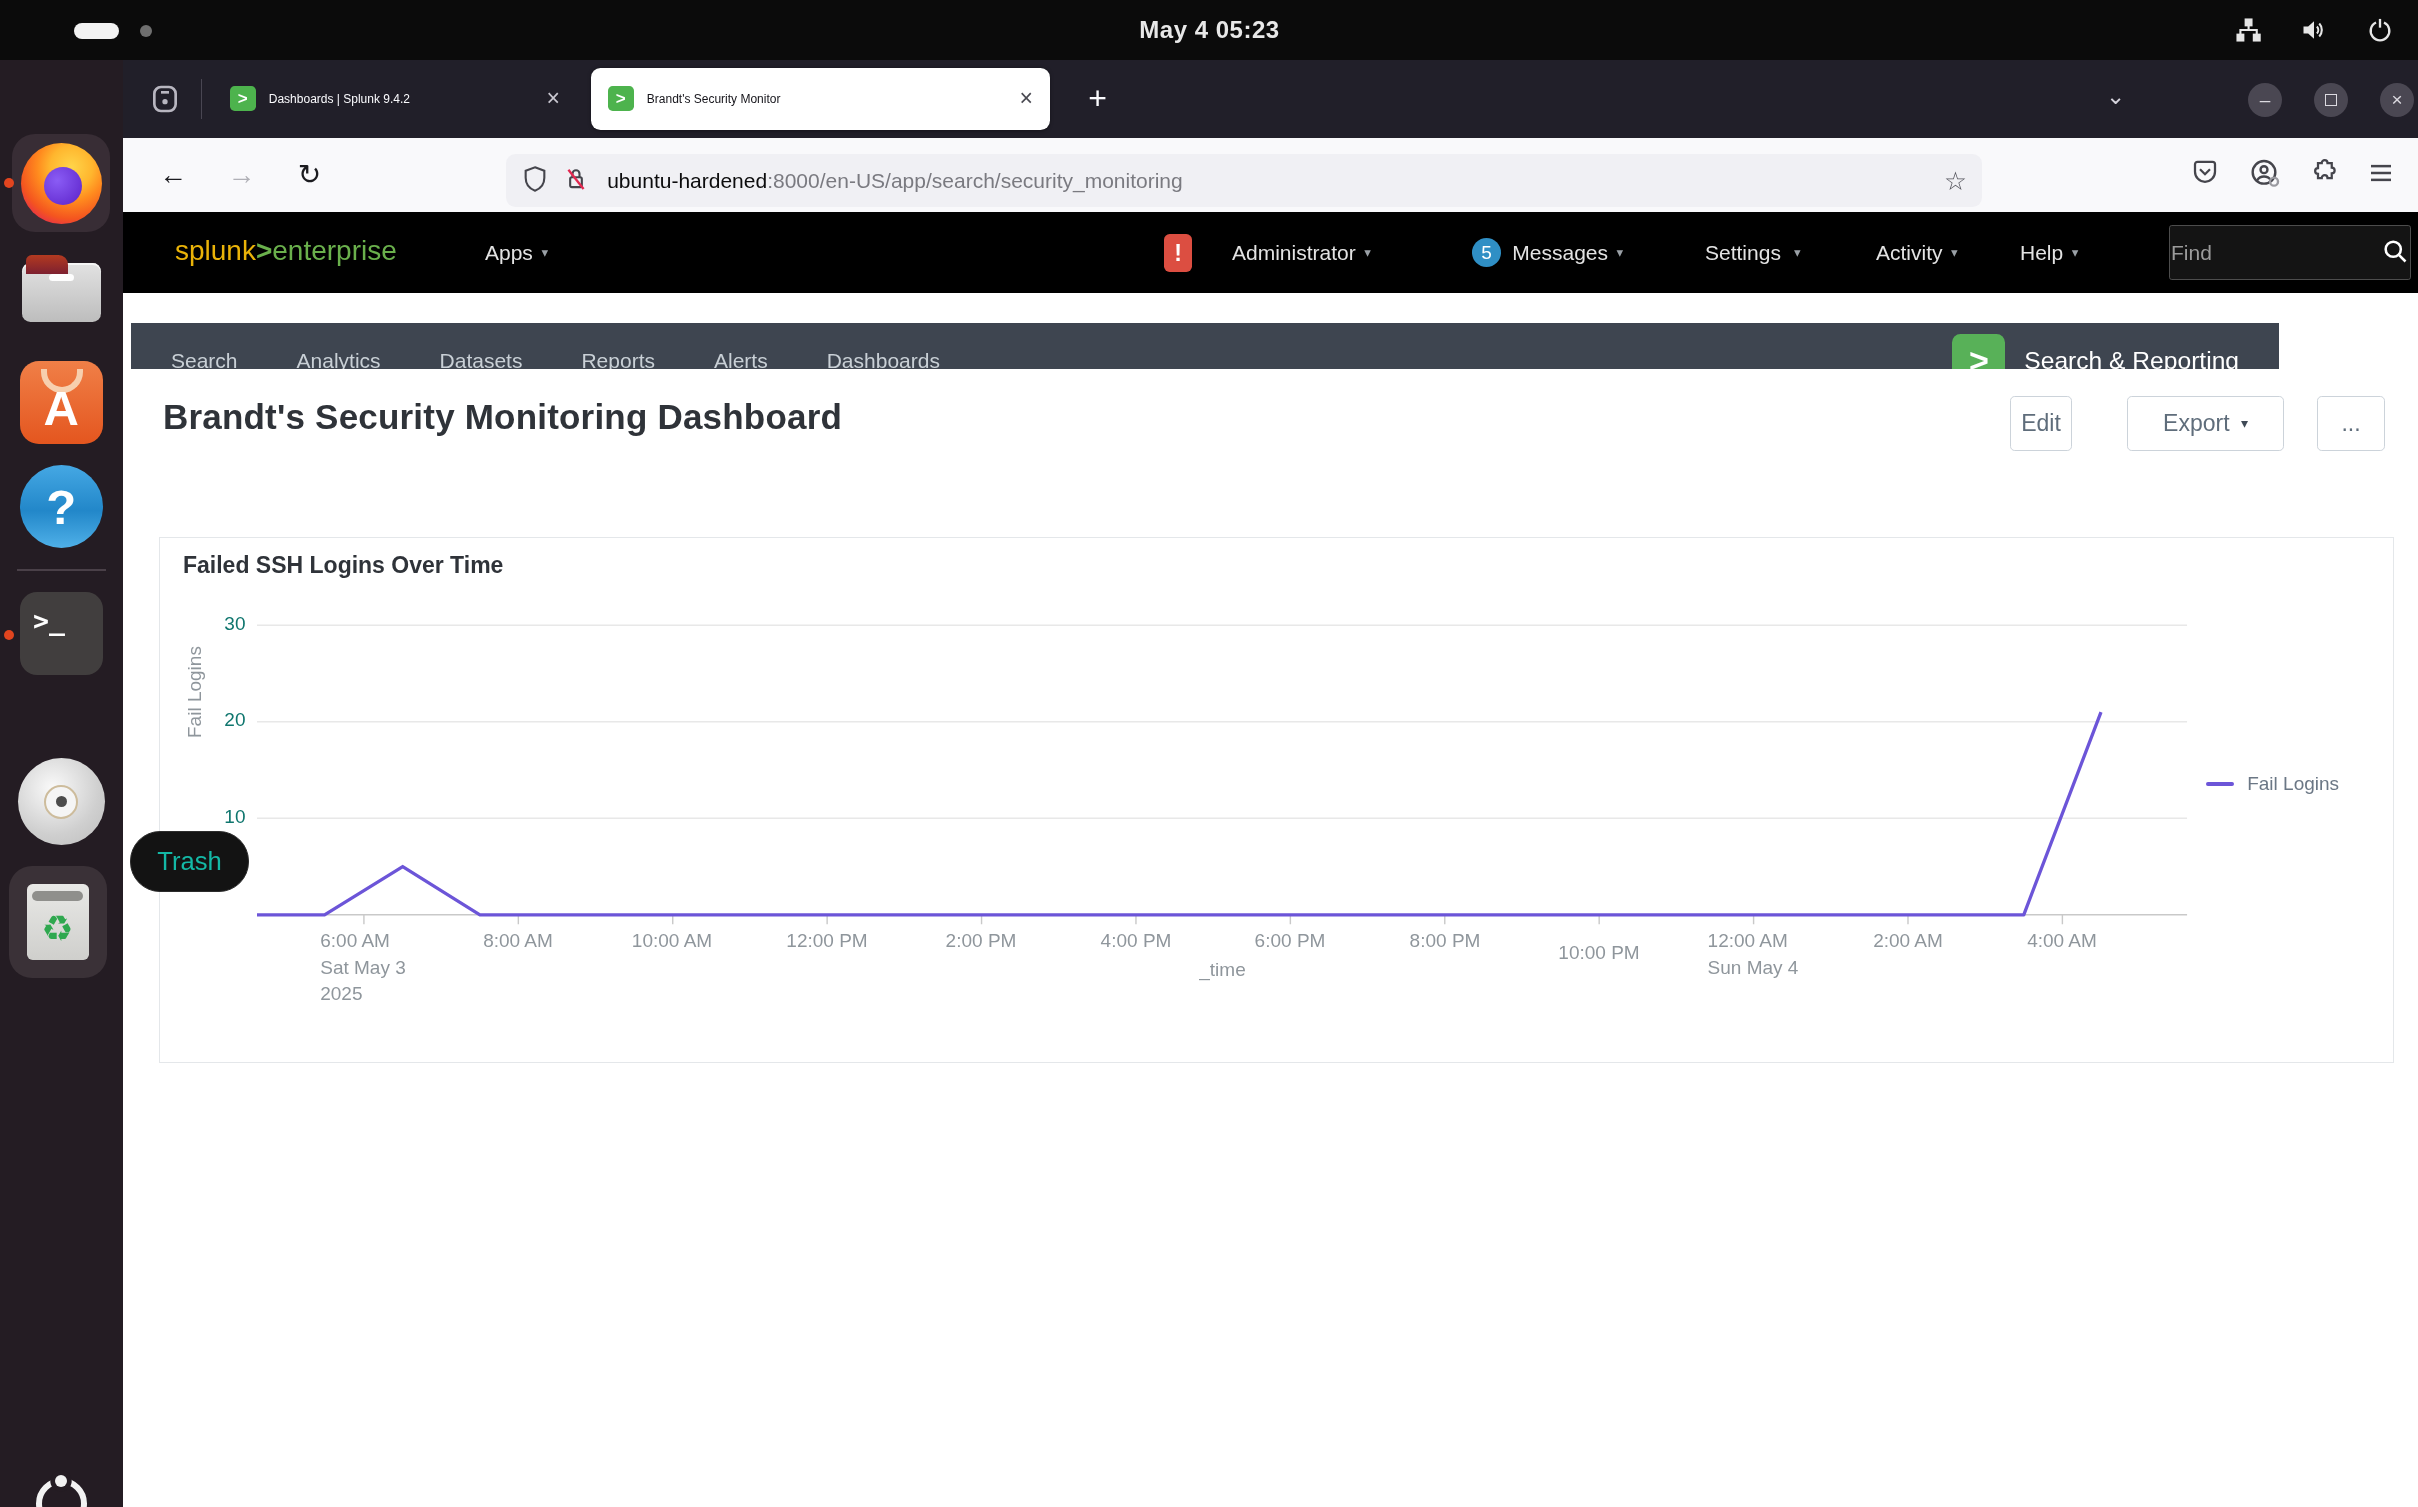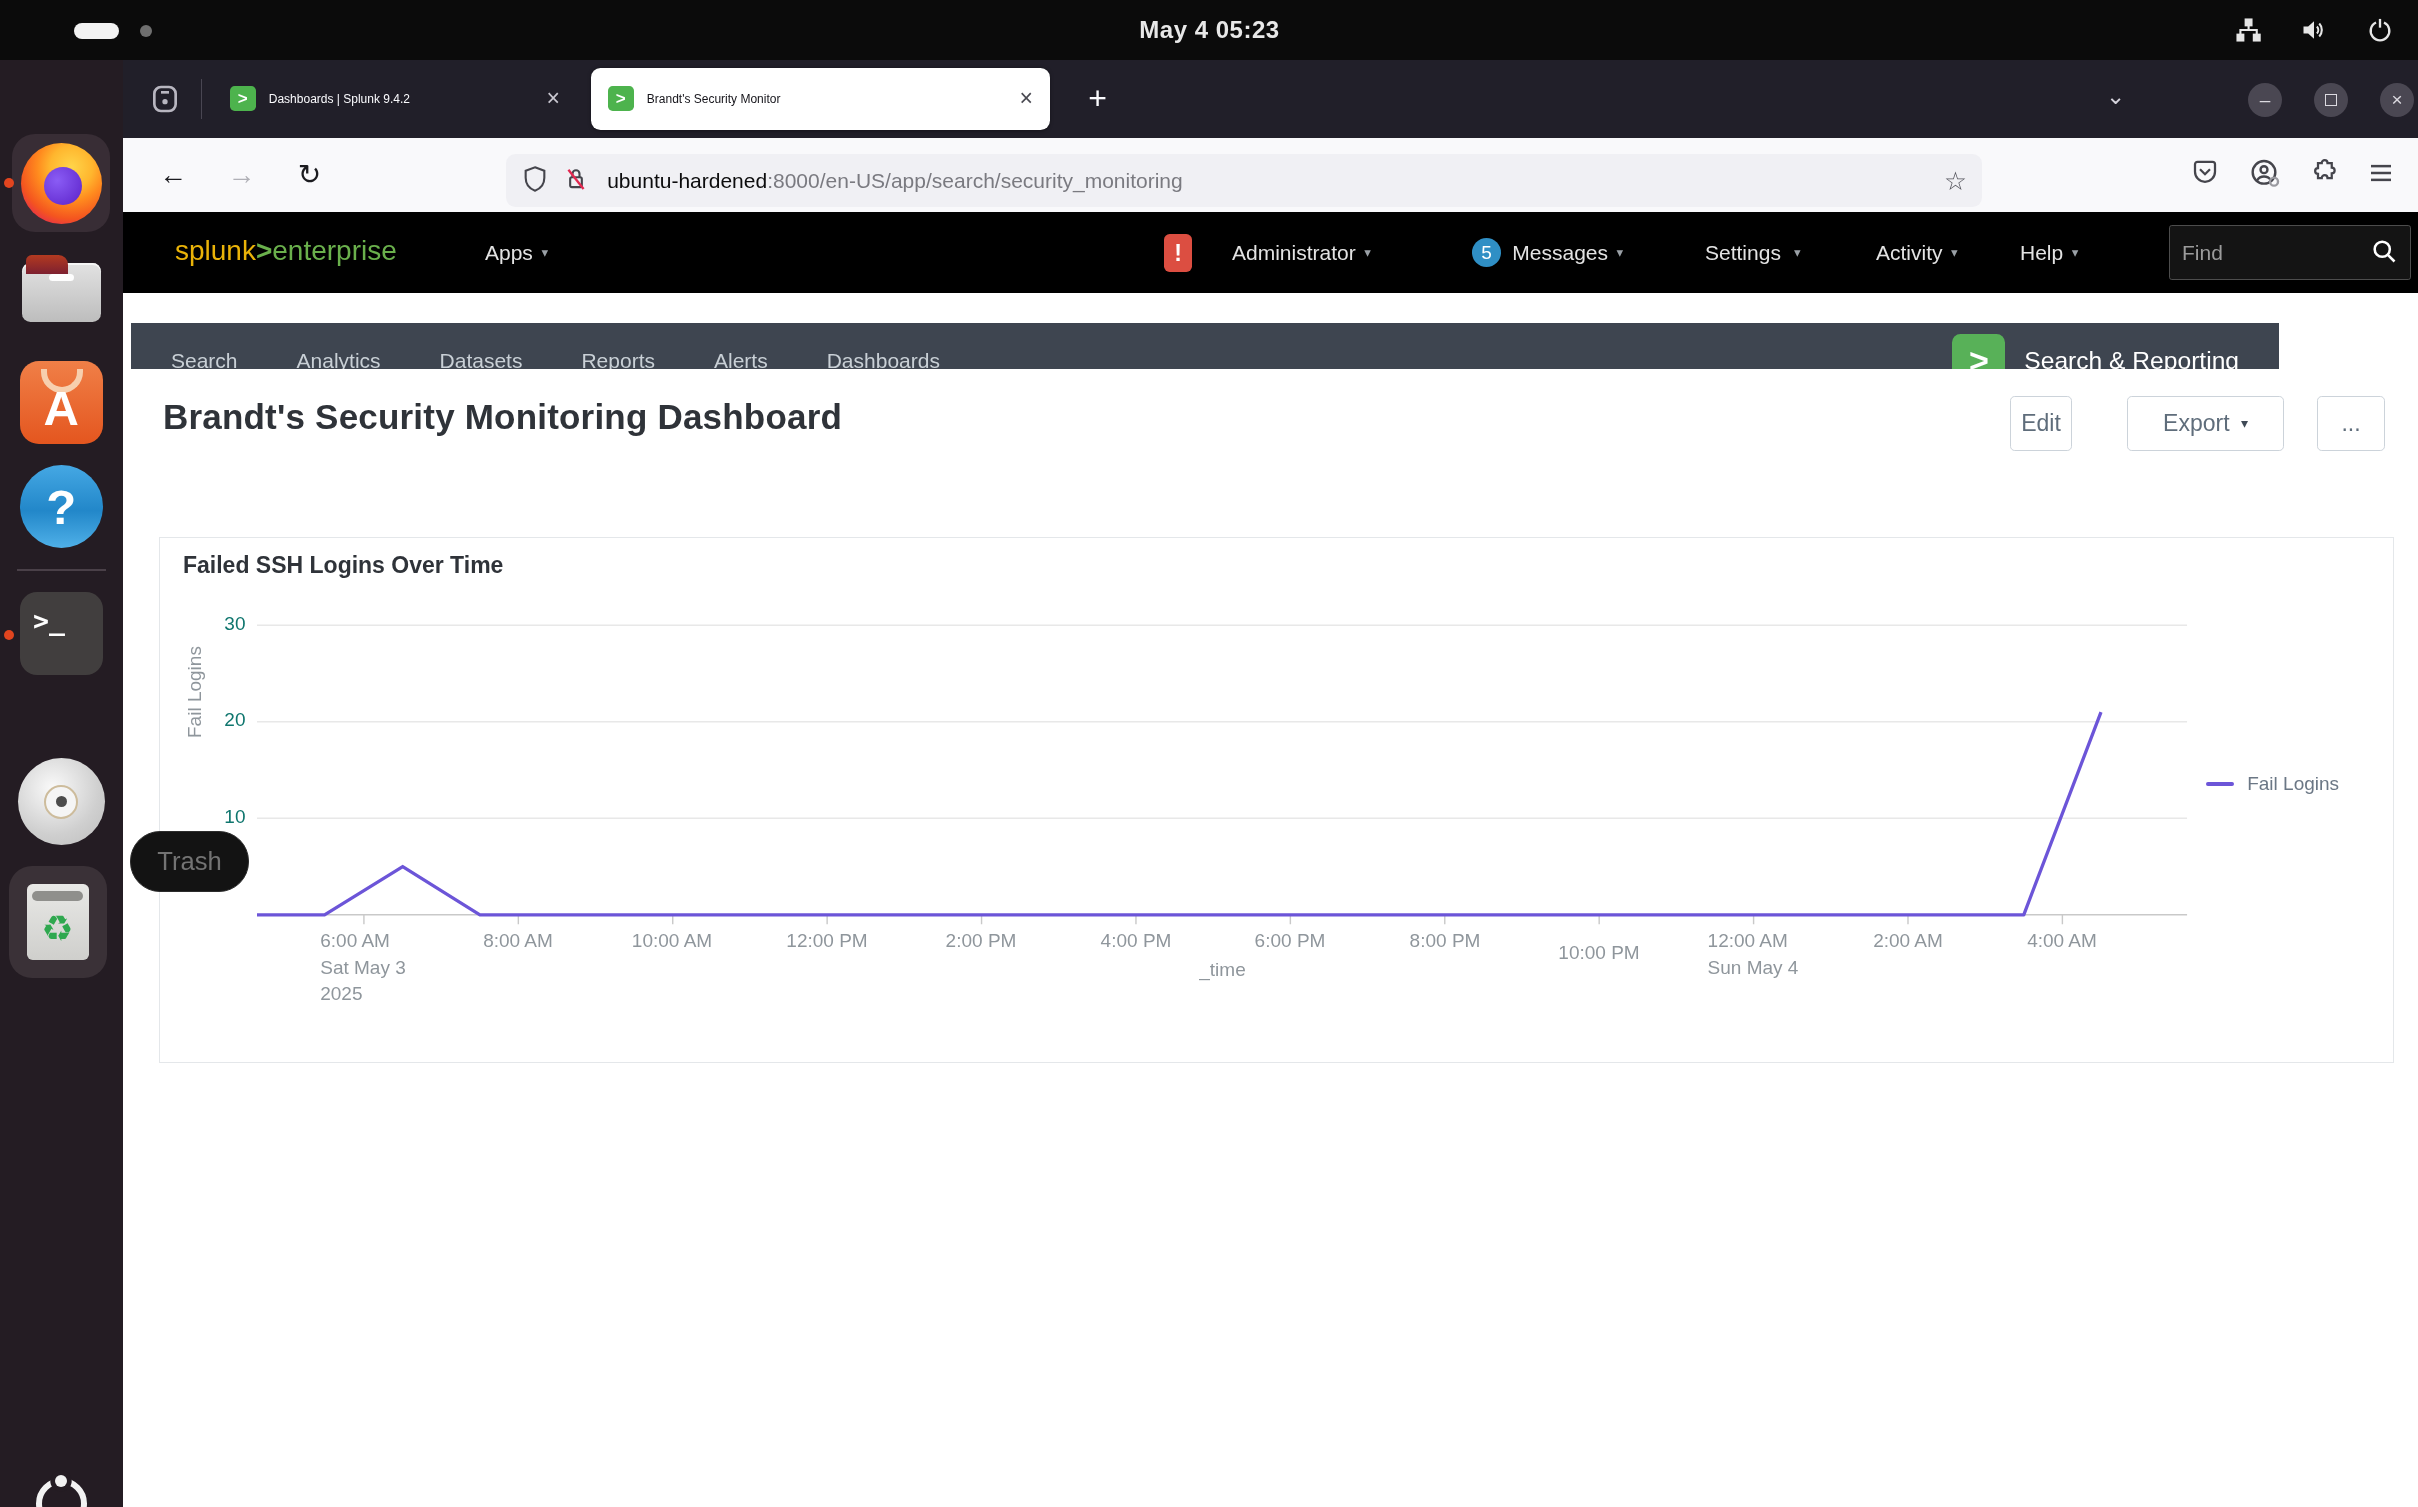--- a/index.html
+++ b/index.html
@@ -34,21 +34,21 @@
   .term-tile { width:83px; height:83px; border-radius:17px; background:#413e3e; color:#fff; font-family:"DejaVu Sans Mono", monospace; font-size:26.5px; font-weight:bold; display:flex; align-items:flex-start; justify-content:flex-start; padding:13.2px 0 0 13.2px; }
   .disc { width:87px; height:87px; border-radius:50%; background:radial-gradient(circle at 40% 35%, #fafafa, #cfcfcf 60%, #bdbdbd); position:relative; }
   .disc-ring { position:absolute; left:26.5px; top:26.5px; width:34px; height:34px; border-radius:50%; background:#f5f5f5; border:2.8px solid #cdbc9c; }
   .disc-dot { position:absolute; left:38px; top:38px; width:11.4px; height:11.4px; border-radius:50%; background:#4c4c4c; }
   .trash-tile { width:106px; height:112px; background:#3a3137; border-radius:23px; }
   .trash-can { position:relative; width:62px; height:76px; background:linear-gradient(#e8e8e6,#cfcfcc); border-radius:5.7px; display:flex; align-items:center; justify-content:center; }
   .trash-lid { position:absolute; left:5.7px; top:6.6px; width:51px; height:10.4px; border-radius:5.7px; background:#8f8f8c; }
   .trash-rec { color:#2fa84f; font-size:36px; line-height:1; margin-top:13.2px; }
   .ubuntu-ring { position:relative; width:51px; height:51px; border:6.6px solid #f2f2f2; border-radius:50%; }
   .u-dot { position:absolute; width:12.3px; height:12.3px; border-radius:50%; background:#f2f2f2; box-shadow:0 0 0 4.7px #241c23; }
-  .tooltip { position:absolute; left:130px; top:831px; width:119px; height:61px; background:#131313; border:0.9px solid #2c2c2c; border-radius:30px; color:#737373; font-size:25.6px; display:flex; align-items:center; justify-content:center; z-index:60; }
+  .tooltip { position:absolute; left:130px; top:831px; width:119px; height:61px; background:#131313; border:0.9px solid #2c2c2c; border-radius:30px; color:#14b8a6; font-size:25.6px; display:flex; align-items:center; justify-content:center; z-index:60; }
 
   
   .window { position:absolute; left:123px; top:60px; width:2296px; height:1448px; background:#fff; }
 
   .tabbar { position:absolute; left:0; top:0; width:2296px; height:78px; background:#211f29; }
   .fxview { position:absolute; left:23px; top:20px; width:38px; height:38px; display:flex; align-items:center; justify-content:center; border-radius:7.6px; }
   .tab-sep { position:absolute; left:78px; top:19px; width:0.9px; height:40px; background:#494652; }
   .tab { position:absolute; top:7.6px; height:62px; display:flex; align-items:center; border-radius:9.5px; padding:0 17px; }
   .tab-1 { left:90px; width:364px; color:#fbfbfe; }
   .tab-2 { left:468px; width:459px; background:#ffffff; color:#15141a; box-shadow:0 0.9px 3.8px rgba(0,0,0,.35); }
@@ -76,21 +76,21 @@
   
   .splunkbar { position:absolute; left:0; top:152px; width:2296px; height:81px; background:#000; color:#ddd; }
   .slogo { position:absolute; left:40px; top:23px; font-size:28px; }
   .slogo .w { color:#eab308; font-weight:normal;margin-left:12px; }
   .slogo .g { color:#6ab04c; font-weight:bold; }
   .slogo .e { color:#6ab04c; font-weight:300; }
   .smenu { position:absolute; top:0; height:81px; display:flex; align-items:center; font-size:21px; color:#e3e3e3; gap:8.5px; }
   .caret { font-size:13.2px; color:#9aa0a6; }
   .alertbadge { position:absolute; left:1041px; top:22px; width:28px; height:38px; border-radius:5.7px; background:#dc4e41; color:#fff; font-weight:bold; font-size:23px; display:flex; align-items:center; justify-content:center; }
   .msgcount { width:29px; height:29px; border-radius:50%; background:#2f8fc5; color:#fff; font-size:19px; display:flex; align-items:center; justify-content:center; margin-right:2.8px; }
-  .findbox { position:absolute; left:2046px; top:13.2px; width:242px; height:55px; border:0.9px solid #4d4d4d; background:#141414; border-radius:2.8px; display:flex; align-items:center; padding:0 12px; }
+  .findbox { position:absolute; left:2046px; top:13.2px; width:242px; height:55px; border:0.9px solid #4d4d4d; background:#141414; border-radius:2.8px; display:flex; align-items:center; padding:0 1px; }
   .findbox input { flex:1; background:transparent; border:none; outline:none; color:#cfcfcf; font-size:21px; font-family:"Liberation Sans",sans-serif; width:142px; }
   .findbox input::placeholder { color:#9b9b9b; }
 
   .appnav { position:absolute; left:8px; top:234px; width:2148px; height:76px; background:#3e4550;margin-top:29px; }
   .appnav-items { position:absolute; left:40px; top:0; height:76px; display:flex; gap:59px; align-items:center; font-size:21px; color:#c9d0d6; }
   .appid { position:absolute; right:40px; top:11.4px; display:flex; align-items:center; gap:19px; }
   .appicon { width:53px; height:53px; border-radius:8.5px; background:#58b158; color:#fff; font-weight:bold; font-size:34px; display:flex; align-items:center; justify-content:center; }
   .appname { color:#fff; font-size:24.6px; }
 
   

